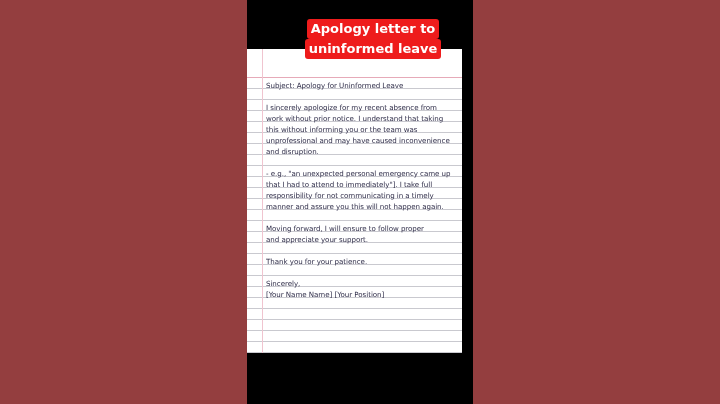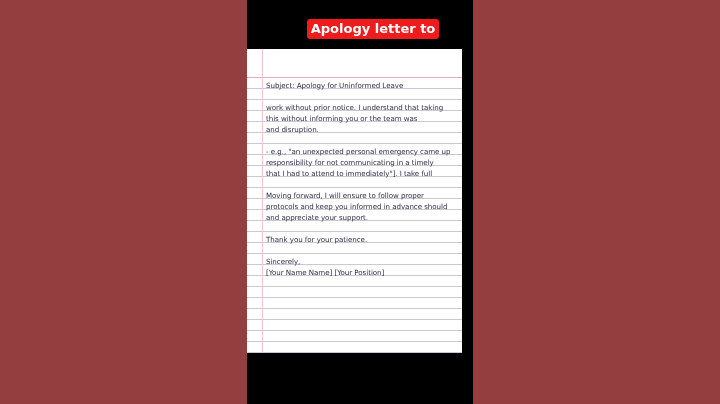--- a/index.html
+++ b/index.html
@@ -68,35 +68,38 @@
 </head>
 <body>
 
 <div class="frame">
   <div class="paper">
     <div class="paper-top"></div>
     <div class="margin-line"></div>
     <div class="letter">
       <div class="ln">Subject: Apology for Uninformed Leave</div>
       <div class="ln"></div>
+      <div class="ln">I sincerely apologize for my recent absence from</div>
       <div class="ln">work without prior notice. I understand that taking</div>
       <div class="ln">this without informing you or the team was</div>
+      <div class="ln">unprofessional and may have caused inconvenience</div>
       <div class="ln">and disruption.</div>
       <div class="ln"></div>
       <div class="ln">- e.g., "an unexpected personal emergency came up</div>
+      <div class="ln">that I had to attend to immediately"]. I take full</div>
       <div class="ln">responsibility for not communicating in a timely</div>
-      <div class="ln">that I had to attend to immediately"]. I take full</div>
+      <div class="ln">manner and assure you this will not happen again.</div>
       <div class="ln"></div>
       <div class="ln">Moving forward, I will ensure to follow proper</div>
-      <div class="ln">protocols and keep you informed in advance should</div>
       <div class="ln">and appreciate your support.</div>
       <div class="ln"></div>
       <div class="ln">Thank you for your patience.</div>
       <div class="ln"></div>
       <div class="ln">Sincerely,</div>
       <div class="ln">[Your Name Name] [Your Position]</div>
     </div>
   </div>
 
   <div class="title-wrap">
     <div><span class="tl">Apology letter to</span></div>
+    <div><span class="tl">uninformed leave</span></div>
   </div>
 </div>
 
 </body></html>

